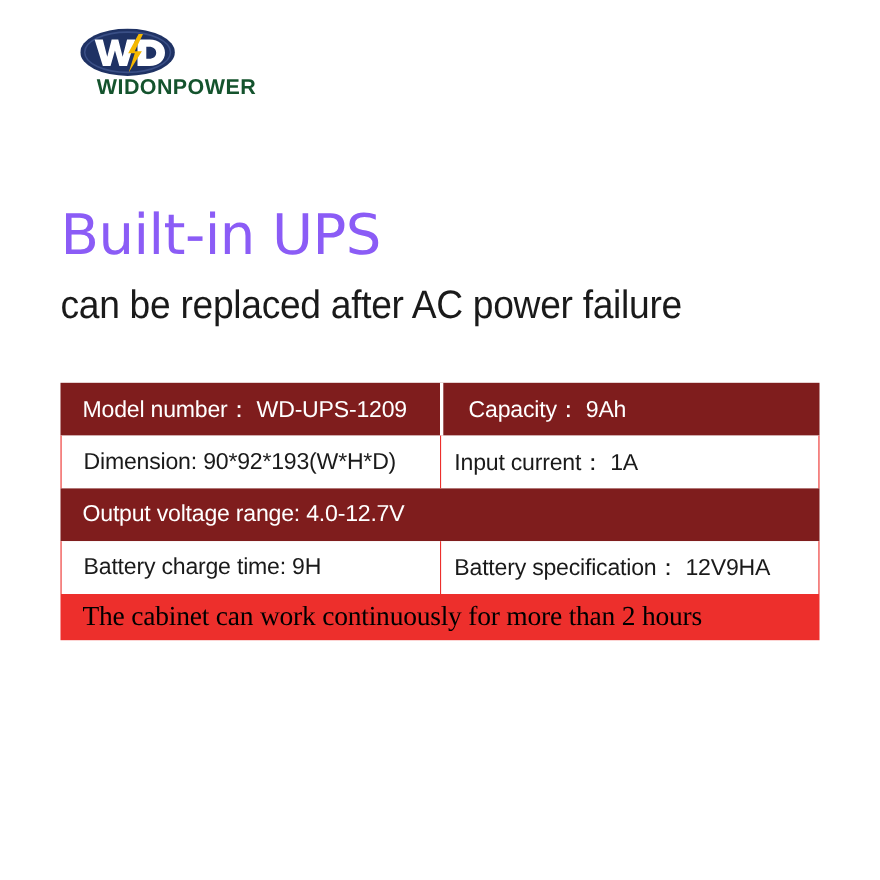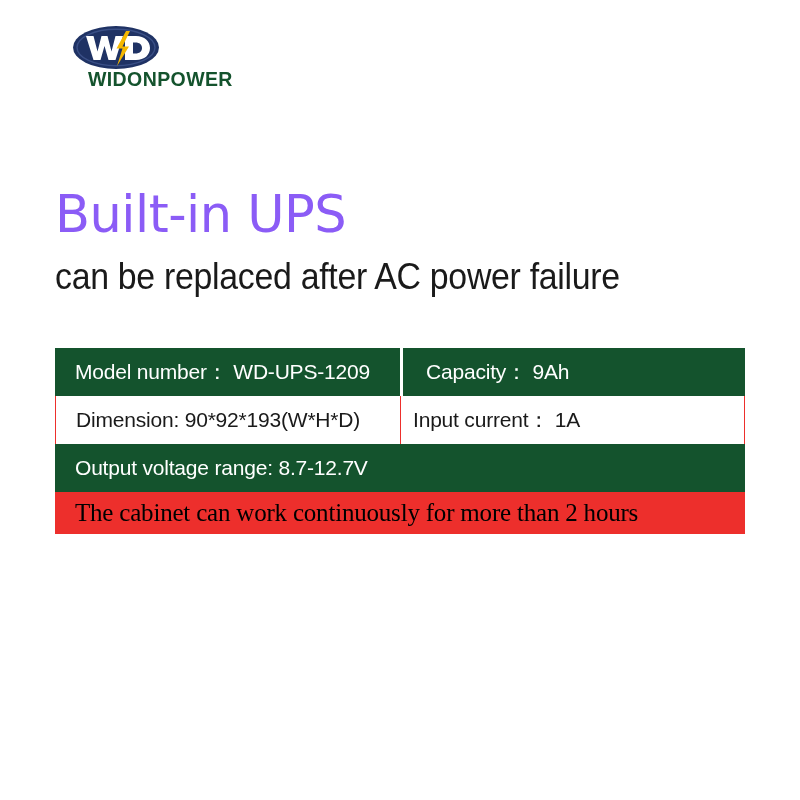--- a/index.html
+++ b/index.html
@@ -79,21 +79,21 @@
     top: 348px;
     width: 690px;
   }
   .spec-row {
     display: flex;
     width: 100%;
     height: 48px;
     box-sizing: border-box;
   }
   .spec-row.red-row {
-    background: #14532d;
+    background: #7f1d1d;
   }
   .spec-row.white-row {
     background: #ffffff;
     border-left: 1.5px solid #ed2f2c;
     border-right: 1.5px solid #ed2f2c;
     justify-content: space-between;
   }
   .spec-cell {
     display: flex;
     align-items: center;
@@ -174,21 +174,25 @@
     <div class="spec-cell col-left">Model number：  WD-UPS-1209</div>
     <div class="spec-cell col-right">Capacity：  9Ah</div>
   </div>
 
   <div class="spec-row white-row">
     <div class="spec-cell col-left">Dimension: 90*92*193(W*H*D)</div>
     <div class="spec-cell col-right">Input current：  1A</div>
   </div>
 
   <div class="spec-row red-row">
-    <div class="spec-cell col-left">Output voltage range: 8.7-12.7V</div>
+    <div class="spec-cell col-left">Output voltage range: 4.0-12.7V</div>
   </div>
 
+  <div class="spec-row white-row">
+    <div class="spec-cell col-left">Battery charge time: 9H</div>
+    <div class="spec-cell col-right">Battery specification：  12V9HA</div>
+  </div>
 
   <div class="footnote-row">
     <div class="footnote-text">The cabinet can work continuously for more than 2 hours</div>
   </div>
 
 </div>
 
 </body></html>

